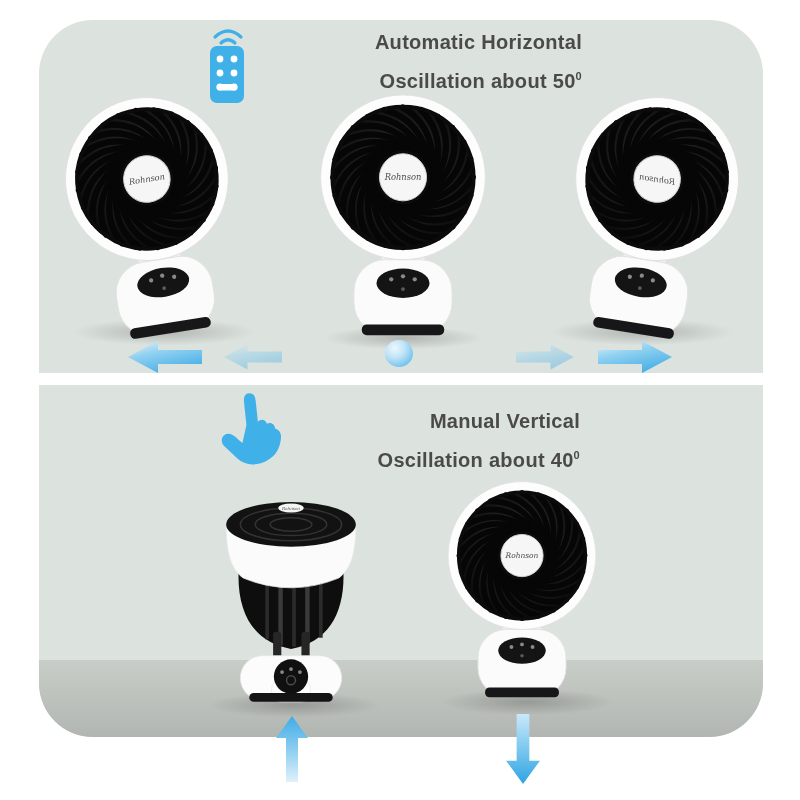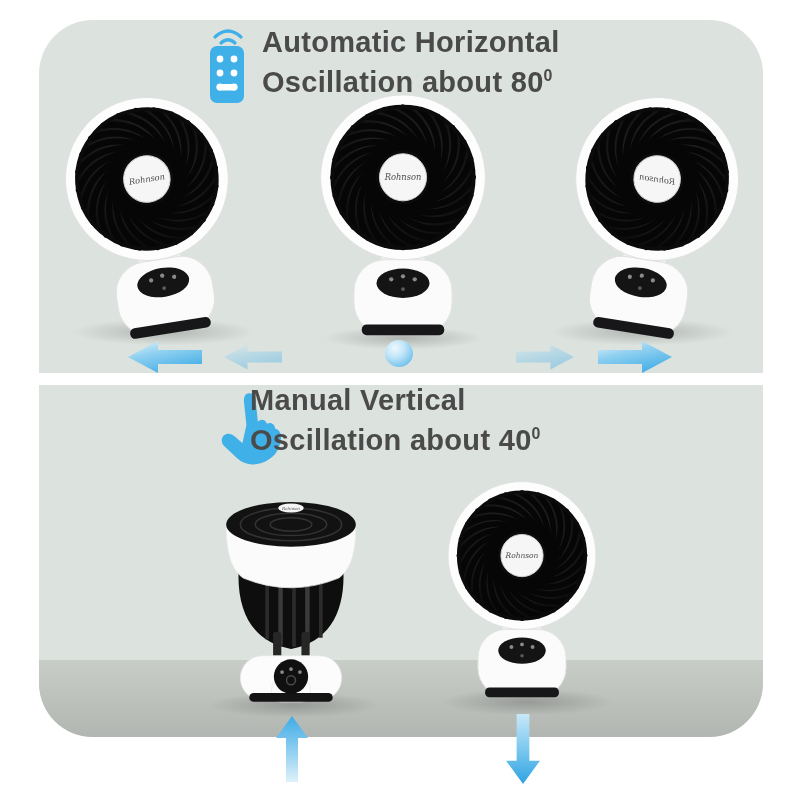--- a/index.html
+++ b/index.html
@@ -4,21 +4,21 @@
 <style>
   html,body{margin:0;padding:0;background:#fff;}
   .page{position:relative;width:800px;height:800px;background:#fff;overflow:hidden;
         font-family:"Liberation Sans",sans-serif;}
   .scene{position:absolute;left:39px;top:20px;width:724px;height:717px;
          border-radius:54px;overflow:hidden;background:#fff;}
   .wall-a{position:absolute;left:0;top:0;width:724px;height:353px;background:var(--wall);}
   .wall-b{position:absolute;left:0;top:365px;width:724px;height:352px;background:var(--wall);}
   .floor{position:absolute;left:0;top:275px;right:0;bottom:0;
          background:linear-gradient(180deg,var(--floor_top),var(--floor_bottom));}
-  .headline{position:absolute;text-align:left;font-size:29px;font-weight:700;
+  .headline{position:absolute;text-align:right;font-size:20px;font-weight:700;
             color:var(--title_text);line-height:34px;letter-spacing:.3px;}
   .headline sup{font-size:.55em;vertical-align:super;}
   .abs{position:absolute;}
   .fan{position:absolute;}
   .shadow{position:absolute;background:radial-gradient(ellipse at center,rgba(0,0,0,.20) 0%,rgba(0,0,0,0) 68%);}
   .fade{opacity:.42;}
   svg{display:block;overflow:visible;}
   .hub-text{font-family:"DejaVu Serif",serif;font-style:italic;}
 </style>
 </head>
@@ -171,30 +171,30 @@
     <circle cx="18" cy="35" r="3.4" fill="#fff"></circle>
       <circle cx="32" cy="35" r="3.4" fill="#fff"></circle>
     <circle cx="18" cy="49" r="3.4" fill="#fff"></circle>
       <circle cx="32" cy="49" r="3.4" fill="#fff"></circle>
     <rect x="14.5" y="60" width="21" height="6.5" rx="3.2" fill="#fff"></rect>
     <circle cx="18" cy="63" r="3.4" fill="#fff"></circle>
       <circle cx="32" cy="63" r="3.4" fill="#fff"></circle>
   </svg>
   <div class="headline" style="left:262px;top:25px;width:320px;">
     <div>Automatic Horizontal</div>
-    <div><span>Oscillation about 80</span><sup>0</sup></div>
+    <div><span>Oscillation about 50</span><sup>0</sup></div>
   </div>
 
   <svg class="abs" style="left:212px;top:390px;transform:rotate(-6deg);" width="66" height="80" viewBox="0 0 64 82">
     <path fill="var(--accent_blue)" d="M34 36 L34 12 Q34 4 40 4 Q46 4 46 12 L46 34
          C49 31 54 32 55 37 C59 35 63 38 63 43 C66.5 44 68.5 48 68 52
          C66 63 61 71 50 75 C38 79 28 77 21 69 L9 55
          C5 50 8 43 14 43 C18 43 21 46 24 50 L28 54 Z"></path>
   </svg>
-  <div class="headline" style="left:250px;top:383px;width:330px;">
+  <div class="headline" style="left:250px;top:404px;width:330px;">
     <div>Manual Vertical</div>
     <div><span>Oscillation about 40</span><sup>0</sup></div>
   </div>
 
   <svg class="abs" style="left:128px;top:341px;" width="74" height="32" viewBox="0 0 74 32">
     <polygon points="0,16 30,0 30,9 74,9 74,23 30,23 30,32" fill="url(#gradH)"></polygon>
   </svg>
   <svg class="abs fade" style="left:224px;top:344px;" width="58" height="26" viewBox="0 0 74 32">
     <polygon points="0,16 30,0 30,9 74,9 74,23 30,23 30,32" fill="url(#gradH)"></polygon>
   </svg>

